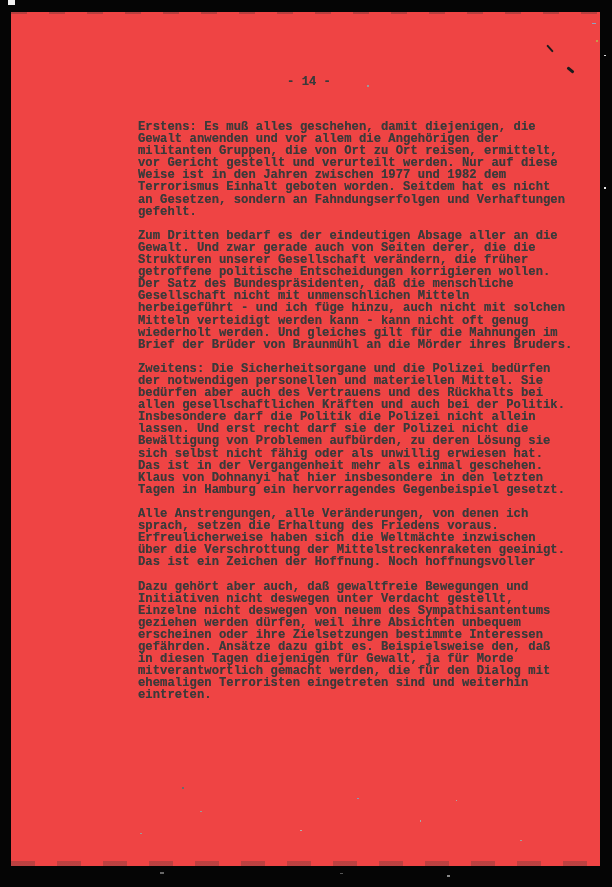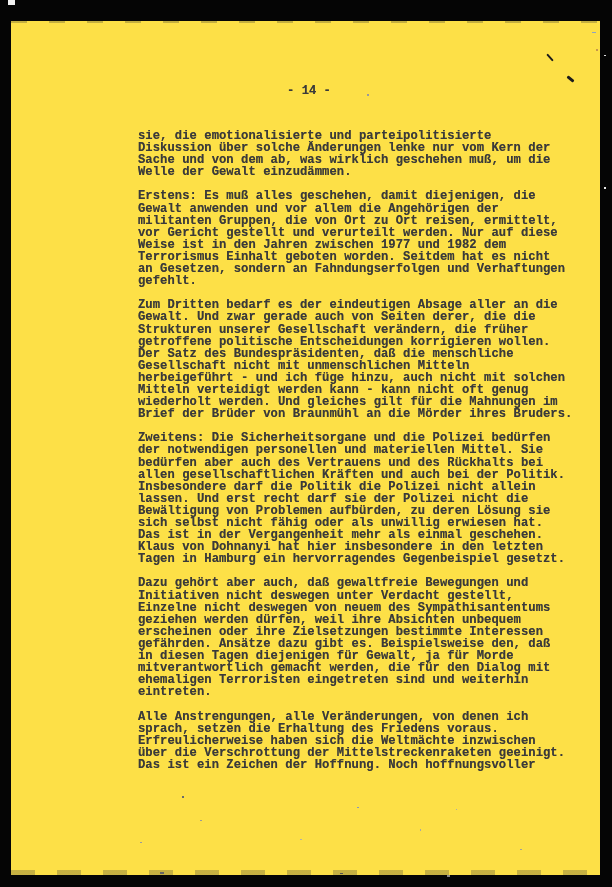--- a/index.html
+++ b/index.html
@@ -20,24 +20,24 @@
     position: absolute;
     left: 8px;
     top: 0;
     width: 7px;
     height: 5px;
     background: #f2f2f2;
   }
   .page {
     position: absolute;
     left: 11px;
-    top: 21px;
+    top: 12px;
     width: 589px;
     height: 854px;
-    background: #fde047;
+    background: #ef4444;
   }
   .edge-noise {
     position: absolute;
     left: 0;
     width: 100%;
     pointer-events: none;
   }
   .edge-top {
     top: 0;
     height: 2px;
@@ -126,24 +126,20 @@
   <div class="page">
     <div class="edge-noise edge-top"></div>
     <div class="edge-noise edge-bottom"></div>
 
     <div class="page-number">- 14 -</div>
 
     <div class="pen-mark pen-mark-1"></div>
     <div class="pen-mark pen-mark-2"></div>
 
     <div class="body-text">
-      <p class="para">sie, die emotionalisierte und parteipolitisierte
-Diskussion über solche Änderungen lenke nur vom Kern der
-Sache und von dem ab, was wirklich geschehen muß, um die
-Welle der Gewalt einzudämmen.</p>
       <p class="para">Erstens: Es muß alles geschehen, damit diejenigen, die
 Gewalt anwenden und vor allem die Angehörigen der
 militanten Gruppen, die von Ort zu Ort reisen, ermittelt,
 vor Gericht gestellt und verurteilt werden. Nur auf diese
 Weise ist in den Jahren zwischen 1977 und 1982 dem
 Terrorismus Einhalt geboten worden. Seitdem hat es nicht
 an Gesetzen, sondern an Fahndungserfolgen und Verhaftungen
 gefehlt.</p>
       <p class="para">Zum Dritten bedarf es der eindeutigen Absage aller an die
 Gewalt. Und zwar gerade auch von Seiten derer, die die
@@ -159,35 +155,35 @@
 der notwendigen personellen und materiellen Mittel. Sie
 bedürfen aber auch des Vertrauens und des Rückhalts bei
 allen gesellschaftlichen Kräften und auch bei der Politik.
 Insbesondere darf die Politik die Polizei nicht allein
 lassen. Und erst recht darf sie der Polizei nicht die
 Bewältigung von Problemen aufbürden, zu deren Lösung sie
 sich selbst nicht fähig oder als unwillig erwiesen hat.
 Das ist in der Vergangenheit mehr als einmal geschehen.
 Klaus von Dohnanyi hat hier insbesondere in den letzten
 Tagen in Hamburg ein hervorragendes Gegenbeispiel gesetzt.</p>
+      <p class="para">Alle Anstrengungen, alle Veränderungen, von denen ich
+sprach, setzen die Erhaltung des Friedens voraus.
+Erfreulicherweise haben sich die Weltmächte inzwischen
+über die Verschrottung der Mittelstreckenraketen geeinigt.
+Das ist ein Zeichen der Hoffnung. Noch hoffnungsvoller</p>
       <p class="para">Dazu gehört aber auch, daß gewaltfreie Bewegungen und
 Initiativen nicht deswegen unter Verdacht gestellt,
 Einzelne nicht deswegen von neuem des Sympathisantentums
 geziehen werden dürfen, weil ihre Absichten unbequem
 erscheinen oder ihre Zielsetzungen bestimmte Interessen
 gefährden. Ansätze dazu gibt es. Beispielsweise den, daß
 in diesen Tagen diejenigen für Gewalt, ja für Morde
 mitverantwortlich gemacht werden, die für den Dialog mit
 ehemaligen Terroristen eingetreten sind und weiterhin
 eintreten.</p>
-      <p class="para">Alle Anstrengungen, alle Veränderungen, von denen ich
-sprach, setzen die Erhaltung des Friedens voraus.
-Erfreulicherweise haben sich die Weltmächte inzwischen
-über die Verschrottung der Mittelstreckenraketen geeinigt.
-Das ist ein Zeichen der Hoffnung. Noch hoffnungsvoller</p>
     </div>
 
     <div class="speck sp1"></div>
     <div class="speck sp2"></div>
     <div class="speck sp3"></div>
     <div class="speck sp4"></div>
     <div class="speck sp5"></div>
     <div class="speck sp6"></div>
     <div class="speck sp7"></div>
     <div class="speck sp8"></div>

